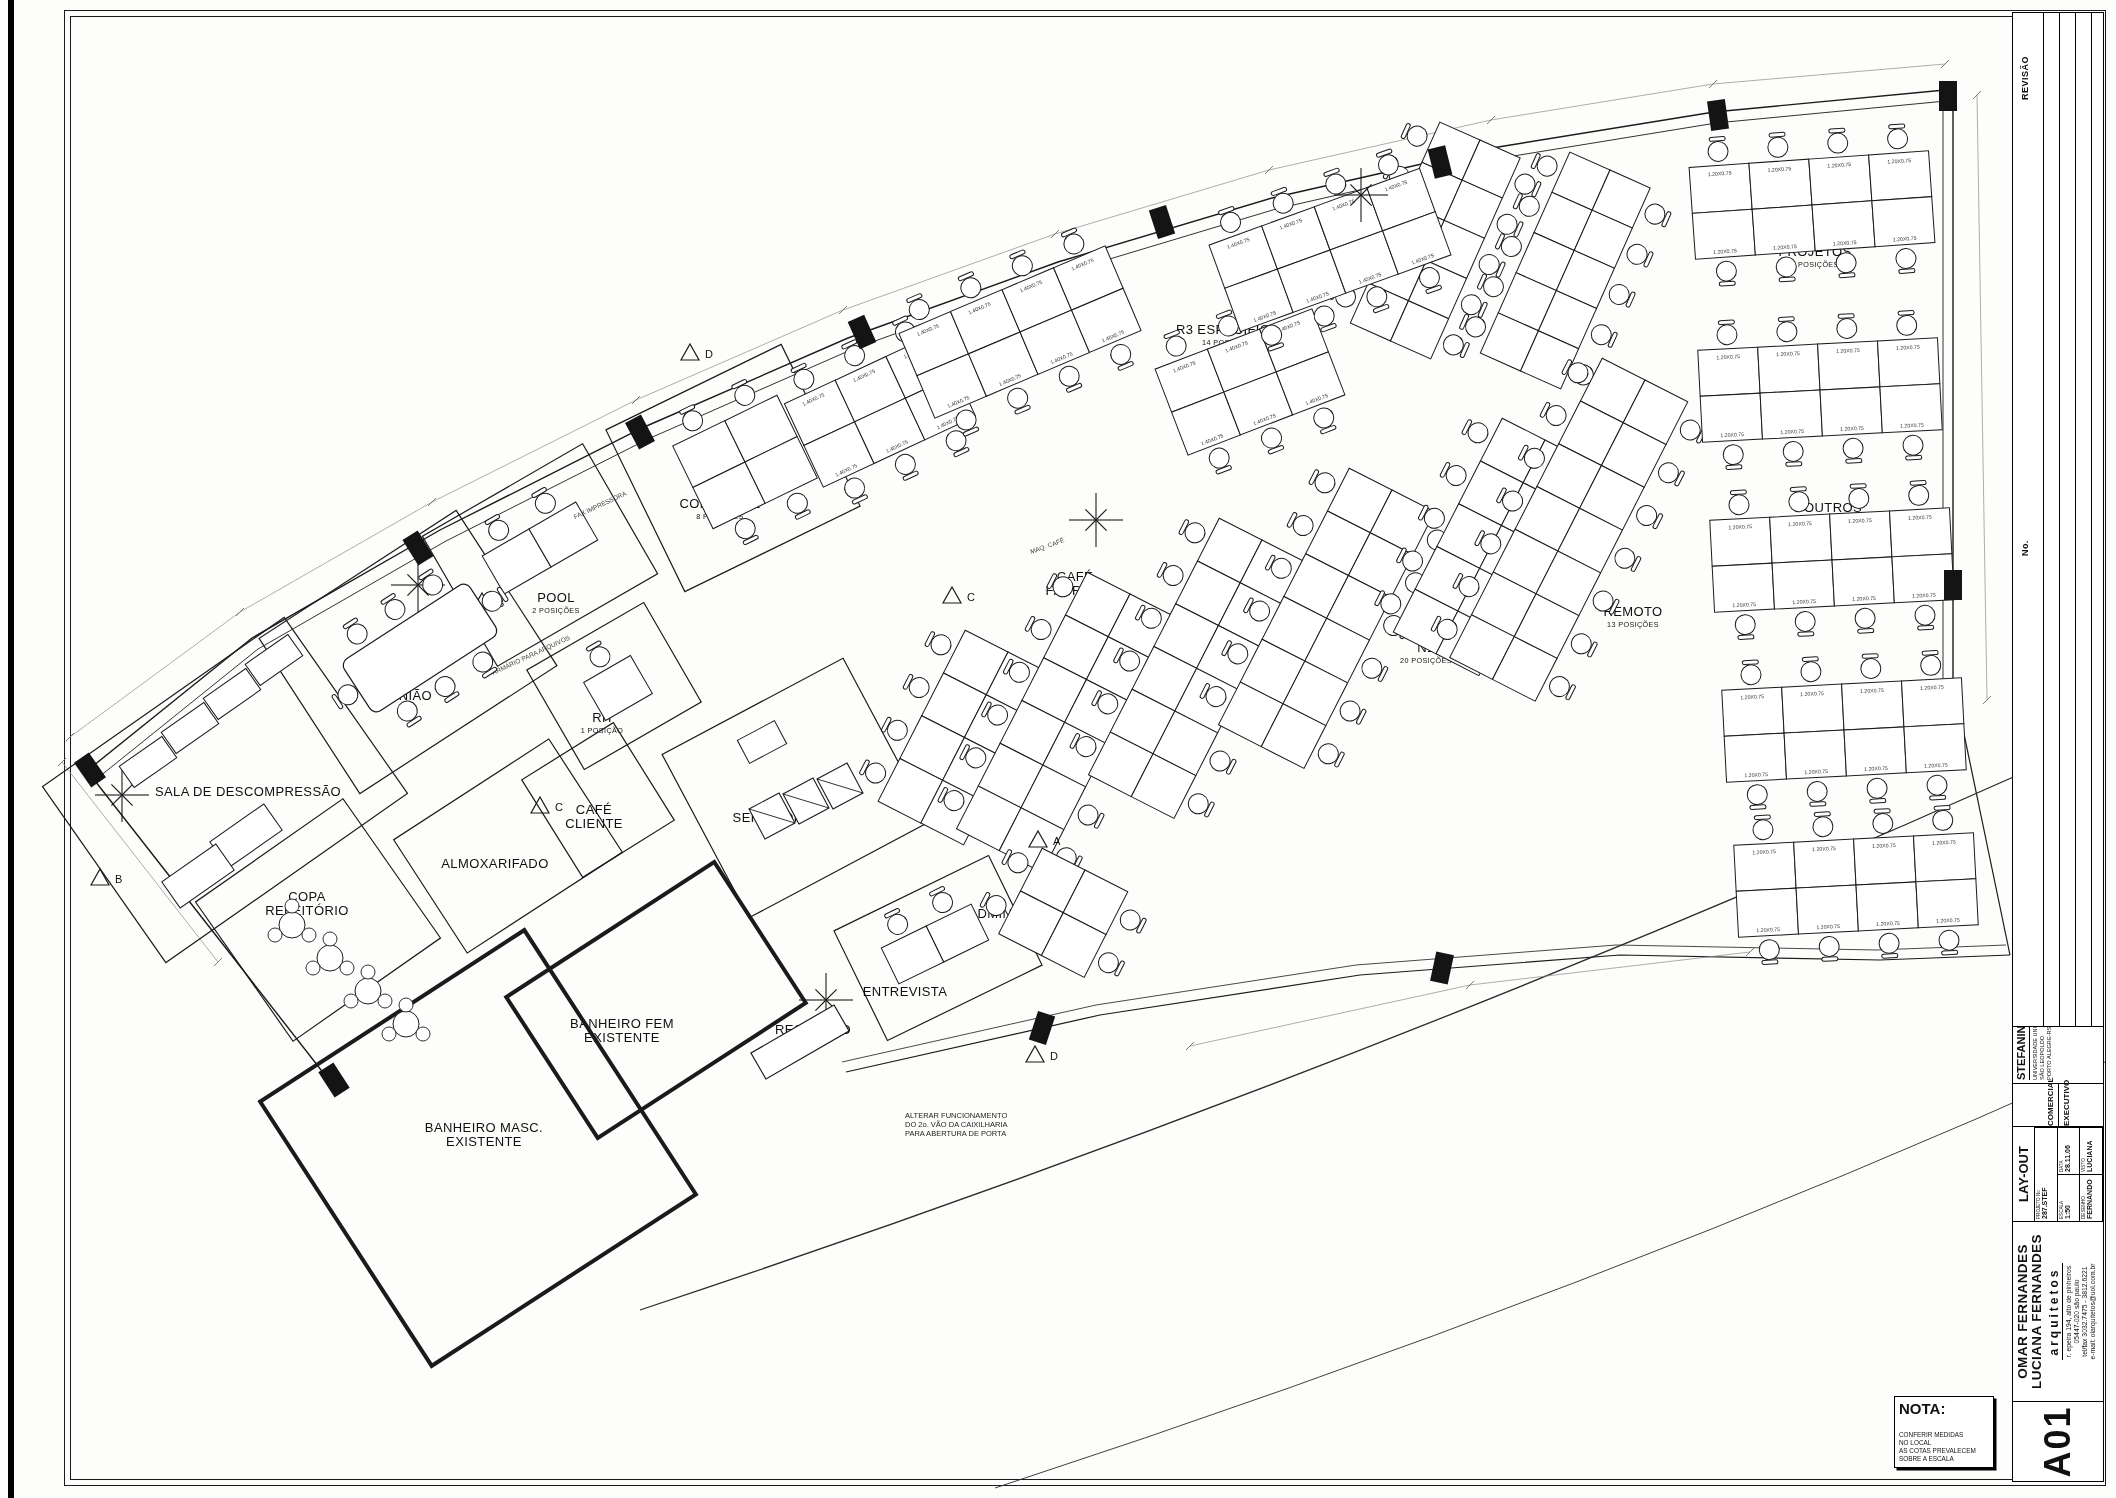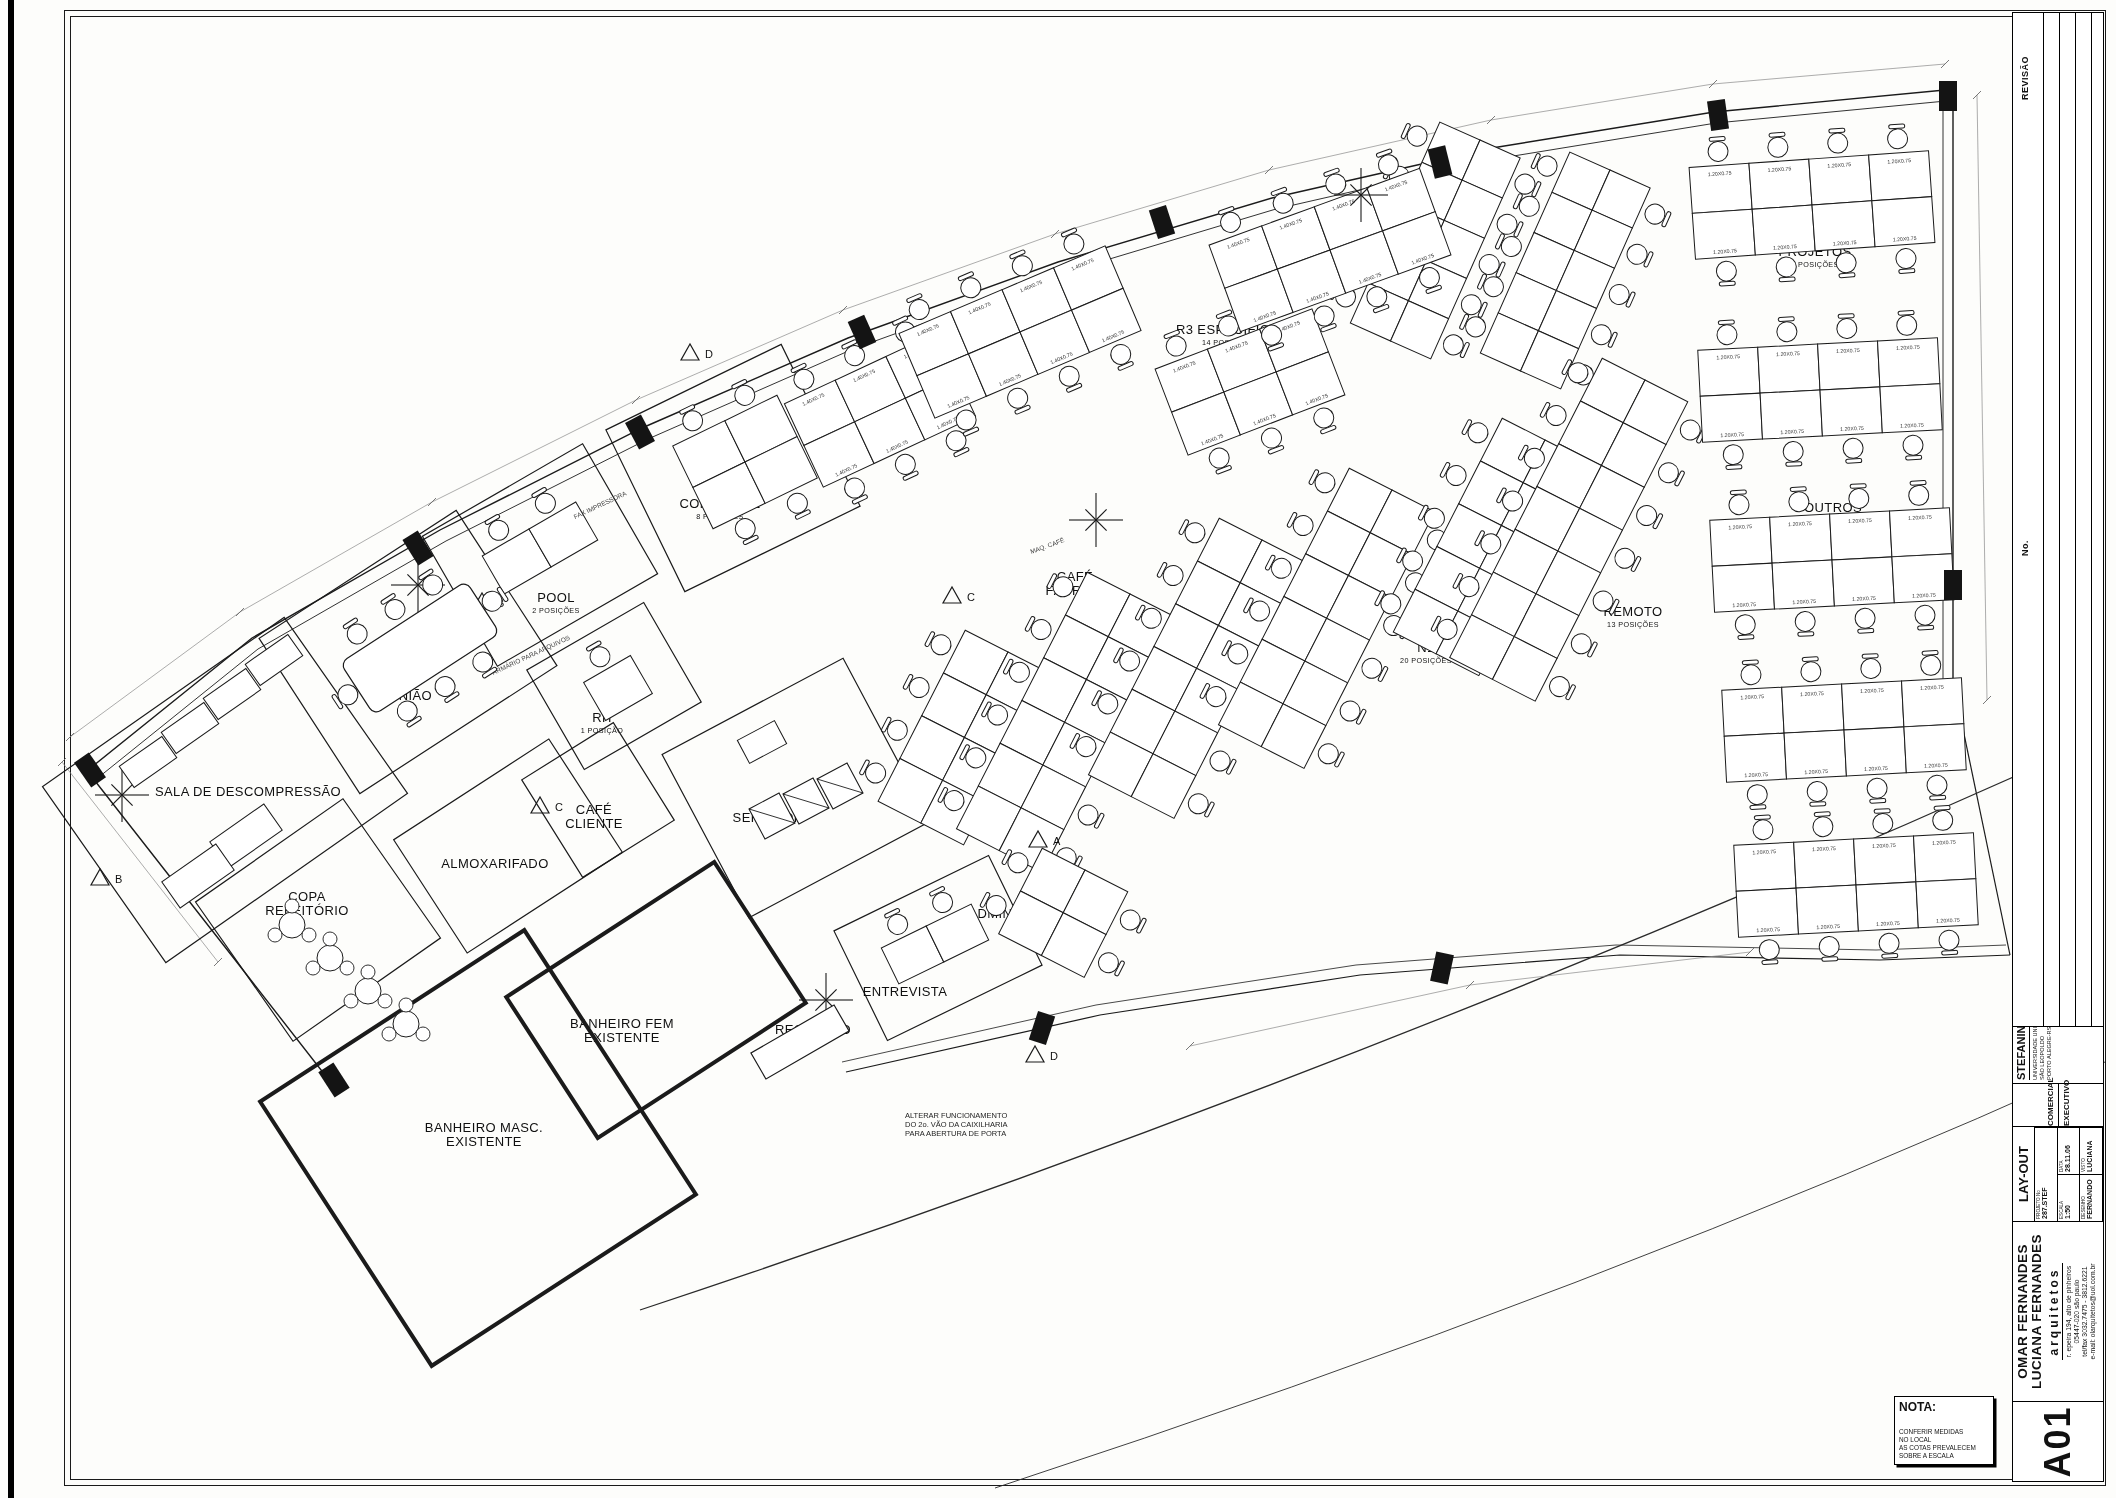--- a/index.html
+++ b/index.html
@@ -35,21 +35,21 @@
   .tb-client-left div:last-child{border-bottom:none}
   .tb-client-right{flex:1;padding:2px 3px}
   .client-name{font-size:11px;font-weight:bold;border-bottom:.8px solid #000;padding-bottom:2px;margin-bottom:2px;white-space:nowrap}
   .loc div{font-size:5.6px;line-height:7px;white-space:nowrap}
   .tb-rev{flex:1;border-right:none}
   .rev-line{position:absolute;left:0;width:100%;height:0;border-top:.9px solid #000}
   .rev-lbl{position:absolute;top:7px;font-size:9px;font-weight:bold;letter-spacing:.5px}
   
   .nota{position:absolute;left:1894px;top:1396px;width:100px;border:1.4px solid #000;
         box-shadow:2.5px 2.5px 0 #000;background:#fff;padding:3px 4px 4px 4px;box-sizing:border-box}
-  .nota-title{font-size:12px;font-weight:bold;margin-bottom:14px}
+  .nota-title{font-size:15px;font-weight:bold;margin-bottom:14px}
   .nota div.l{font-size:6.4px;line-height:8px;white-space:nowrap}
 </style>
 </head>
 <body>
 
 <div class="page">
   <div class="left-bar"></div>
   <div class="frame"></div>
   <div class="frame2"></div>
 

